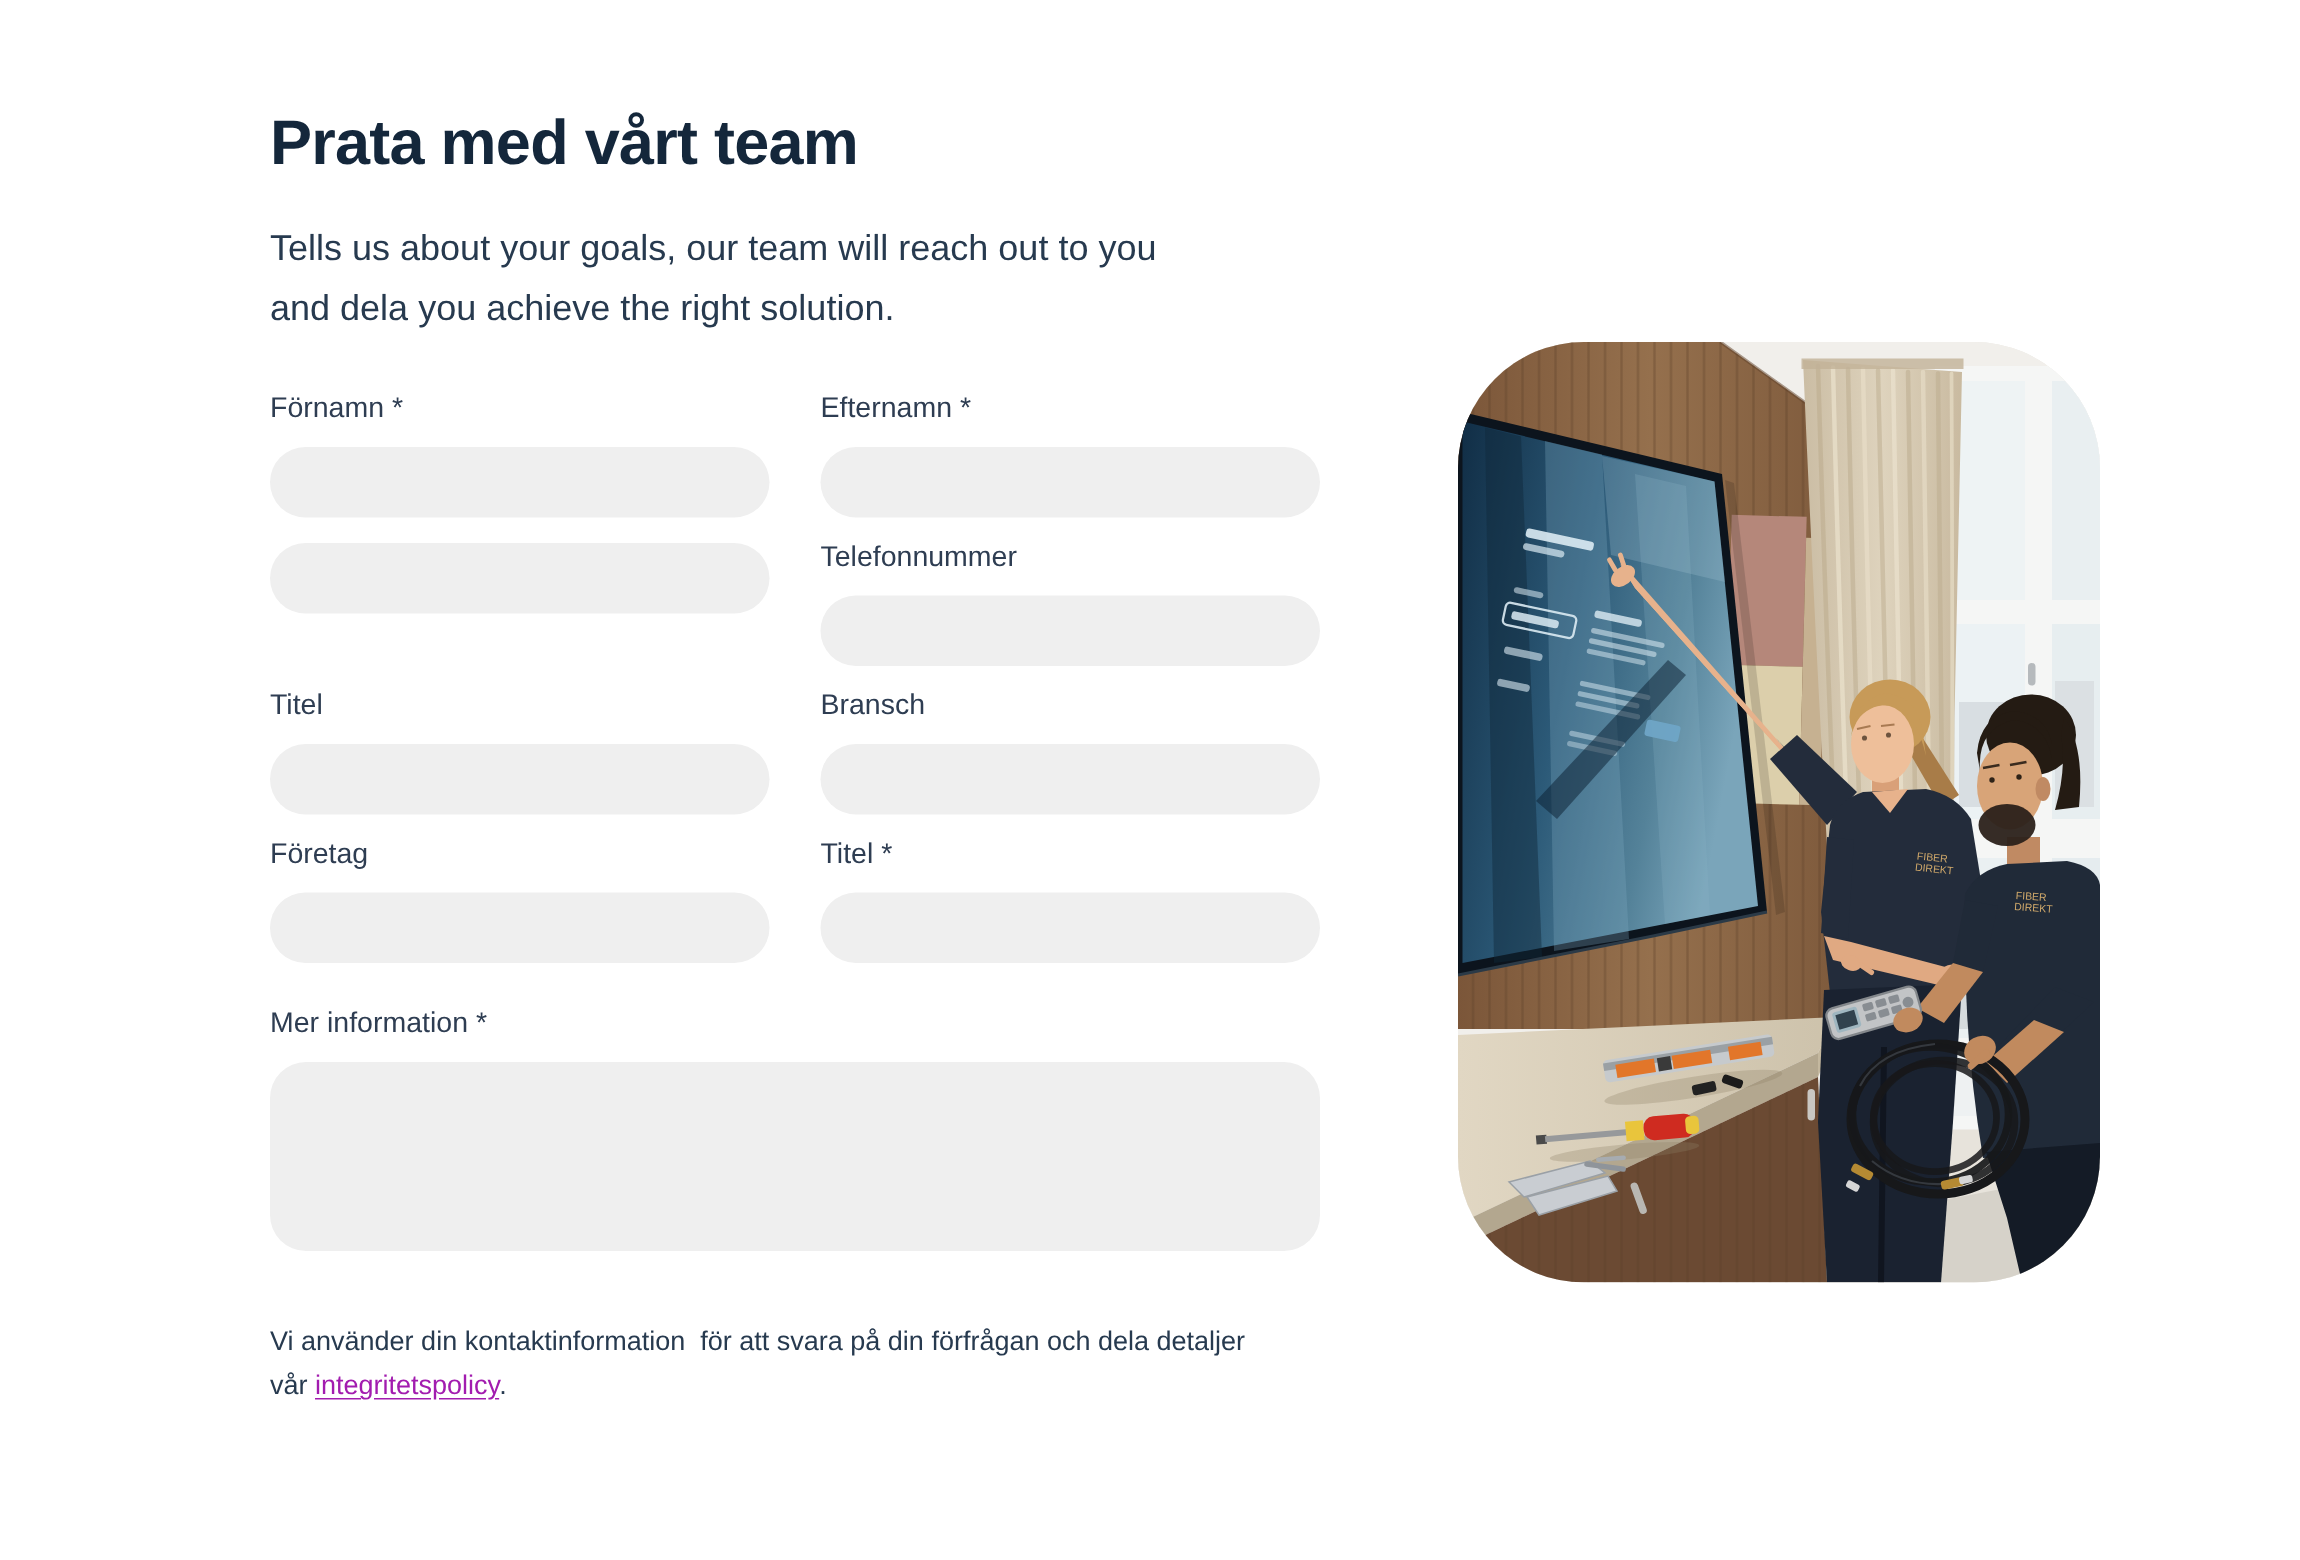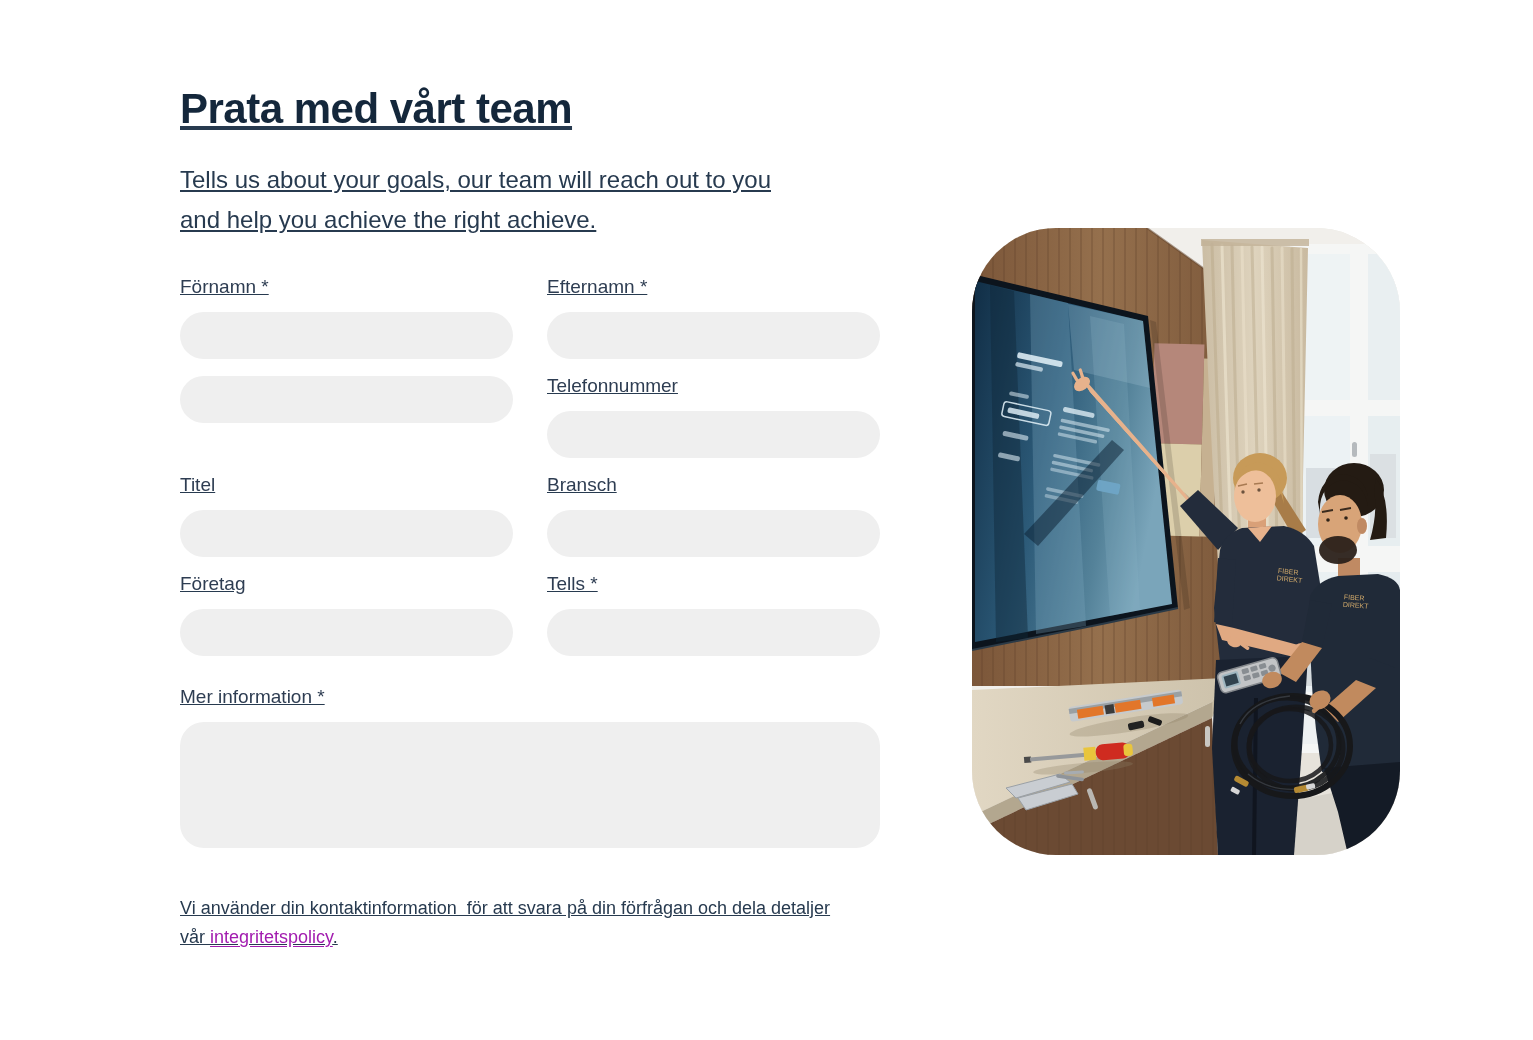--- a/index.html
+++ b/index.html
@@ -1,20 +1,20 @@
 <!DOCTYPE html>
 <html><head>
 <meta charset="utf-8">
 <style>
   html,body{margin:0;padding:0;}
   body{
     width:1533px;height:1040px;background:#ffffff;overflow:hidden;position:relative;
     font-family:"Liberation Sans","DejaVu Sans",sans-serif;color:#273a4f;
   }
-  .left-col{position:absolute;left:180px;top:85px;width:700px;text-decoration:underline;}
+  .left-col{position:absolute;left:180px;top:71px;width:700px;}
   h1.page-title{
     margin:0;font-size:42px;line-height:48px;font-weight:bold;
     color:#14273b;letter-spacing:-0.5px;
   }
   .intro{margin-top:27px;font-size:24px;line-height:40px;color:#273a4f;}
   .fields{
     margin-top:37px;display:grid;grid-template-columns:333px 333px;
     column-gap:34px;row-gap:17px;
   }
   .field-label{
@@ -44,21 +44,21 @@
   .photo-frame svg{display:block;width:100%;height:100%;}
 </style>
 </head>
 <body>
 
 <div class="left-col">
   <h1 class="page-title">Prata med vårt team</h1>
 
   <div class="intro">
     <div>Tells us about your goals, our team will reach out to you</div>
-    <div>and help you achieve the right achieve.</div>
+    <div>and dela you achieve the right solution.</div>
   </div>
 
   <div class="fields">
     <div class="field">
       <div class="field-label">Förnamn *</div>
       <input class="text-input" type="text" style="">
     </div>
     <div class="field">
       <div class="field-label">Efternamn *</div>
       <input class="text-input" type="text" style="">
@@ -76,21 +76,21 @@
     </div>
     <div class="field">
       <div class="field-label">Bransch</div>
       <input class="text-input" type="text" style="">
     </div>
     <div class="field">
       <div class="field-label">Företag</div>
       <input class="text-input" type="text" style="">
     </div>
     <div class="field">
-      <div class="field-label">Tells *</div>
+      <div class="field-label">Titel *</div>
       <input class="text-input" type="text" style="">
     </div>
   </div>
 
   <div class="message-block">
     <div class="field-label">Mer information *</div>
     <textarea class="message-textarea" style=""></textarea>
   </div>
 
   <div class="privacy">

